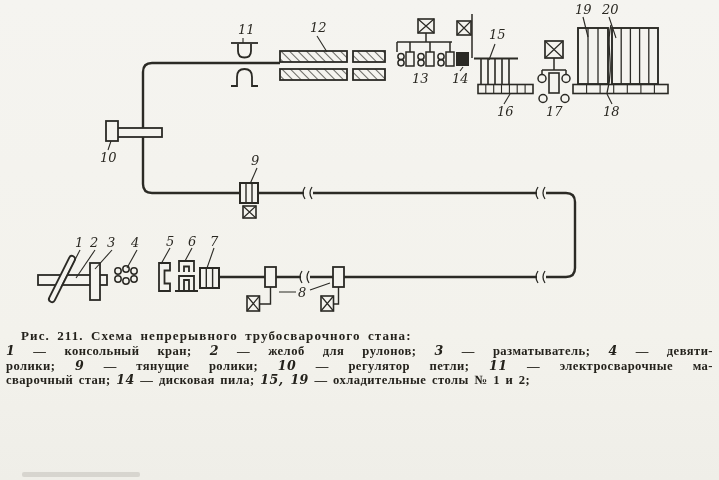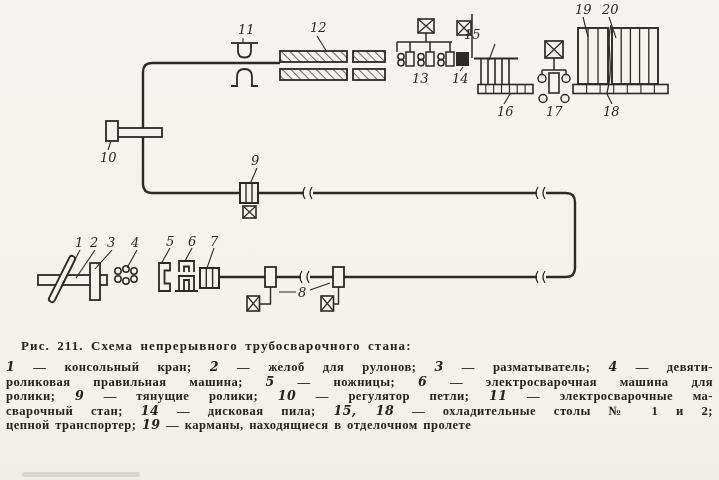--- a/index.html
+++ b/index.html
@@ -6,24 +6,24 @@
   body{width:719px;height:480px;overflow:hidden;
        font-family:"Liberation Serif", serif;}
   .page{position:relative;width:719px;height:480px;
         background:#f4f3ee;
         background-image:linear-gradient(180deg,#f5f4f0 0%,#f3f2ec 70%,#efeee8 100%);}
   .diagram{position:absolute;left:0;top:0;width:719px;height:330px;}
   .diagram svg{position:absolute;left:0;top:0;}
   .dlbl{position:absolute;font-family:"DejaVu Serif", serif;
         font-style:italic;font-size:13px;line-height:14px;color:#2a2822;
         white-space:nowrap;}
-  .caption{position:absolute;left:0;top:336px;width:719px;color:#24221c;}
+  .caption{position:absolute;left:0;top:326px;width:719px;color:#24221c;}
   .cap-title{margin:2px 0 0 21px;font-size:13px;font-weight:bold;
              letter-spacing:1.1px;word-spacing:3px;line-height:16px;}
-  .legend{margin:6px 6px 0 6px;}
+  .legend{margin:0 6px 0 6px;}
   .legend-line{font-size:12.6px;font-weight:bold;line-height:14.6px;
                letter-spacing:0.45px;word-spacing:2px;
                text-align:justify;text-align-last:justify;}
   .legend-line:last-child{text-align-last:left;}
   .legend-line i{font-family:"DejaVu Serif", serif;font-weight:bold;}
   .scan-smudge{position:absolute;left:22px;top:472px;width:118px;height:5px;
                background:#c9c8c2;opacity:.65;border-radius:2px;}
 </style>
 </head>
 <body>
@@ -231,33 +231,31 @@
     <span class="dlbl" style="left:166px;top:235px">5</span>
     <span class="dlbl" style="left:188px;top:235px">6</span>
     <span class="dlbl" style="left:210px;top:235px">7</span>
     <span class="dlbl" style="left:298px;top:286px">8</span>
     <span class="dlbl" style="left:251px;top:154px">9</span>
     <span class="dlbl" style="left:100px;top:151px">10</span>
     <span class="dlbl" style="left:238px;top:23px">11</span>
     <span class="dlbl" style="left:310px;top:21px">12</span>
     <span class="dlbl" style="left:412px;top:72px">13</span>
     <span class="dlbl" style="left:452px;top:72px">14</span>
-    <span class="dlbl" style="left:464px;top:28px">15</span>
+    <span class="dlbl" style="left:489px;top:28px">15</span>
     <span class="dlbl" style="left:497px;top:105px">16</span>
     <span class="dlbl" style="left:546px;top:105px">17</span>
     <span class="dlbl" style="left:603px;top:105px">18</span>
     <span class="dlbl" style="left:575px;top:3px">19</span>
     <span class="dlbl" style="left:602px;top:3px">20</span>
   </div>
 
   <div class="caption">
     <div class="cap-title">Рис. 211. Схема непрерывного трубосварочного стана:</div>
     <div class="legend">
       <div class="legend-line"><i>1</i> — консольный кран; <i>2</i> — желоб для рулонов; <i>3</i> — разматыватель; <i>4</i> — девяти-</div>
-      <div class="legend-line">роликовая правильная машина; <i>5</i> — ножницы; <i>6</i> — электросварочная машина для</div>
       <div class="legend-line">ролики; <i>9</i> — тянущие ролики; <i>10</i> — регулятор петли; <i>11</i> — электросварочные ма-</div>
-      <div class="legend-line">сварочный стан; <i>14</i> — дисковая пила; <i>15, 18</i> — охладительные столы № 1 и 2;</div>
-      <div class="legend-line">цепной транспортер; <i>19</i> — карманы, находящиеся в отделочном пролете</div>
+      <div class="legend-line">сварочный стан; <i>14</i> — дисковая пила; <i>15, 19</i> — охладительные столы № 1 и 2;</div>
     </div>
   </div>
 
   <div class="scan-smudge"></div>
 </div>
 
 </body></html>

